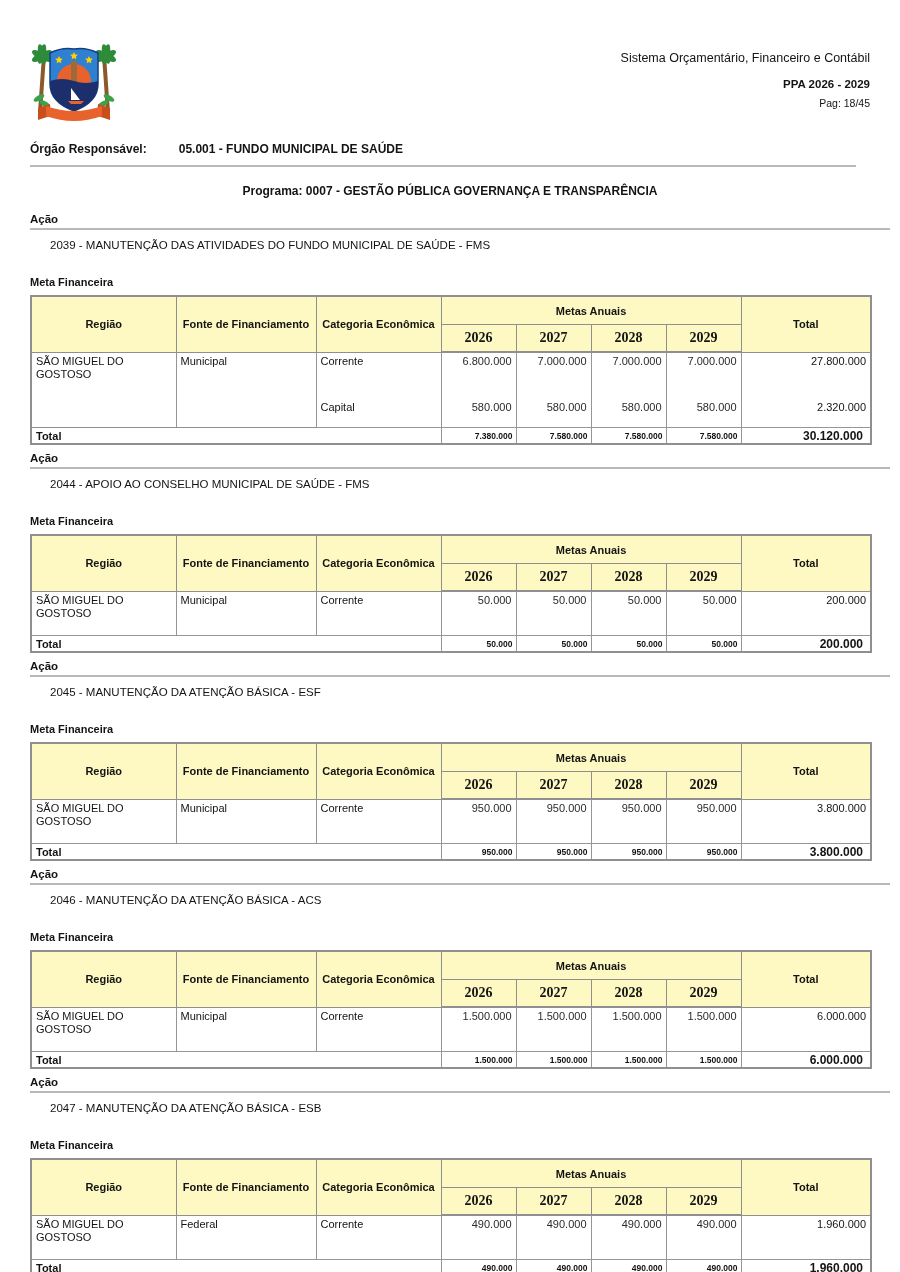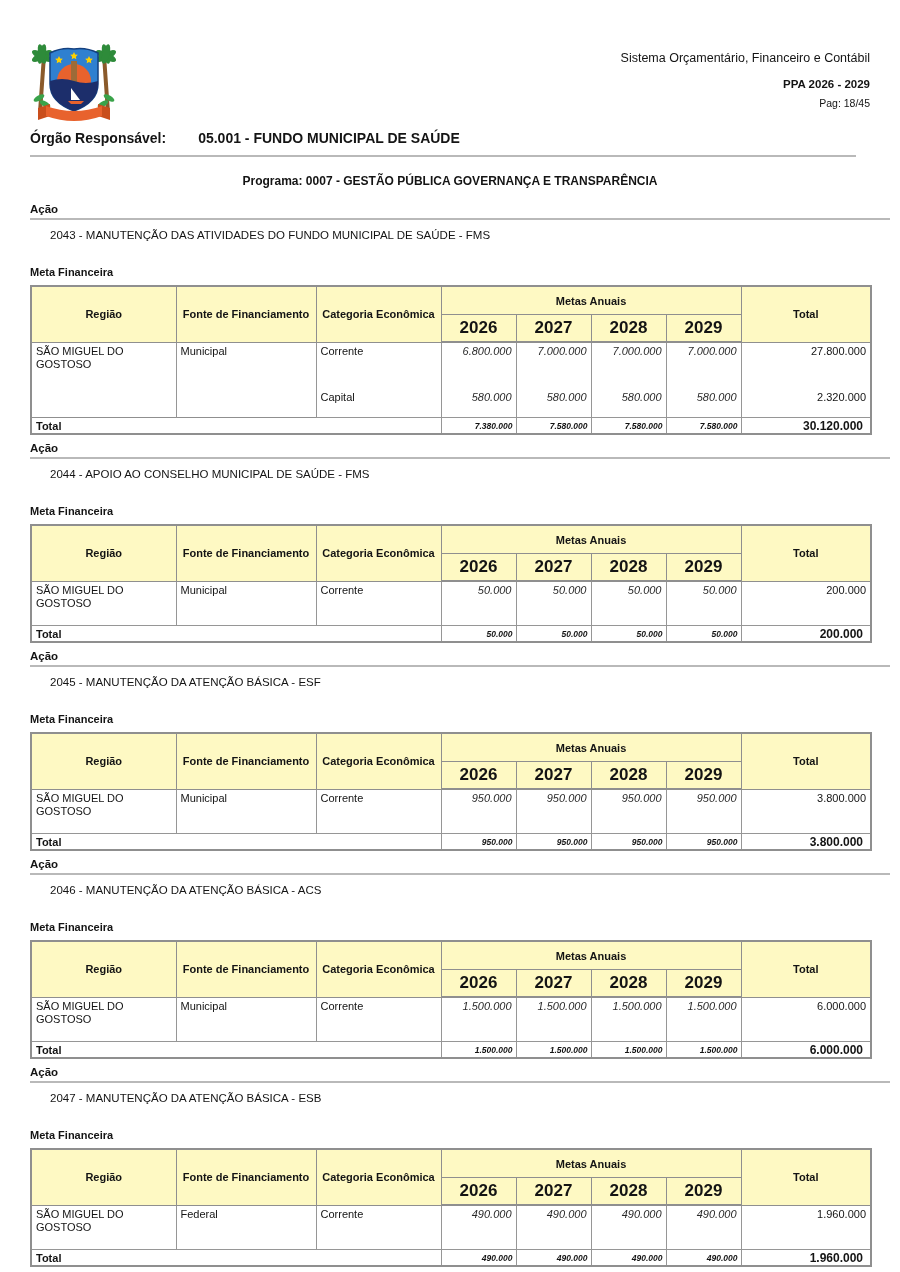--- a/index.html
+++ b/index.html
@@ -15,21 +15,21 @@
   .logo{width:88px;height:94px;flex:0 0 88px;}
   .hdr-mid{margin-left:28px;padding-top:15px;}
   .muni-title{font-size:13.5px;letter-spacing:.4px;}
   .report-title{font-size:12.5px;font-weight:bold;margin-top:14px;}
   .hdr-right{margin-left:auto;text-align:right;padding-top:15px;}
   .sys-name{font-size:12.5px;}
   .ppa{font-size:11.5px;font-weight:bold;margin-top:13px;}
   .pag{font-size:10.5px;margin-top:7px;}
 
   
-  .organ-row{display:flex;font-size:14px;font-weight:bold;}
+  .organ-row{display:flex;margin-top:12px;font-size:12px;font-weight:bold;}
   .organ-row .val{margin-left:32px;}
   .rule{border:0;border-top:2px solid #b9b9b9;margin:9px 0 0 0;width:826px;}
   .rule-wide{border:0;border-top:2px solid #b9b9b9;margin:3px 0 0 0;width:860px;}
   .program{font-size:12px;font-weight:bold;margin-top:17px;text-align:center;}
 
   
   .acao{font-size:11.5px;font-weight:bold;margin-top:15px;}
   .acao.later{margin-top:7px;}
   .action-title{font-size:11.5px;margin:9px 0 0 20px;}
   .meta-label{font-size:11px;font-weight:bold;margin:25px 0 7px 0;}
@@ -37,25 +37,25 @@
   table.meta{border-collapse:collapse;table-layout:fixed;width:840px;border:2px solid #8f8f8f;}
   table.meta col.c-region{width:145px;}
   table.meta col.c-fund{width:140px;}
   table.meta col.c-cat{width:125px;}
   table.meta col.c-year{width:75px;}
   table.meta col.c-total{width:130px;}
   table.meta th{
     background:#fef9c3;border:1px solid #8f8f8f;font-size:11px;font-weight:bold;
     text-align:center;vertical-align:middle;padding:2px;height:23px;
   }
-  table.meta thead tr.years th{height:22px;font-size:17px;}
+  table.meta thead tr.years th{height:22px;font-size:14px;font-family:Liberation Serif, serif;}
   table.meta thead tr:last-child th{border-bottom:2px solid #8f8f8f;}
   table.meta td{border:1px solid #969696;font-size:11px;vertical-align:top;padding:2px 4px;}
   td.region{text-transform:none;line-height:1.25;}
-  td.val{text-align:right;font-size:8px;padding:3px 3px 0 0;color:#2a2a2a;font-style:italic;}
+  td.val{text-align:right;font-size:8px;padding:3px 3px 0 0;color:#2a2a2a;}
   td.tot{text-align:right;font-size:13px;padding:4px 6px 0 0;}
   tr.r1 td{height:42px;}
   tr.r1 td{border-bottom:none;}
   tr.r2 td{border-top:none;height:24px;}
   tr.body-single td{height:39px;}
   tr.total-row td{height:12px;vertical-align:middle;font-weight:bold;border-top:1.5px solid #8f8f8f;}
   tr.total-row td.lbl{font-size:11px;padding:1px 4px;}
   tr.total-row td.val{font-size:8.5px;color:#111;padding:1px 3px 0 8px;}
   tr.total-row td.tot{font-size:12px;padding:1px 7px 0 0;}
 </style>
@@ -131,21 +131,21 @@
     <span>Órgão Responsável:</span>
     <span class="val">05.001 - FUNDO MUNICIPAL DE SAÚDE</span>
   </div>
   <div class="rule"></div>
 
   <div class="program">Programa: 0007 - GESTÃO PÚBLICA GOVERNANÇA E TRANSPARÊNCIA</div>
 
   <div>
     <div class="acao">Ação</div>
     <div class="rule-wide"></div>
-    <div class="action-title">2043 - MANUTENÇÃO DAS ATIVIDADES DO FUNDO MUNICIPAL DE SAÚDE - FMS</div>
+    <div class="action-title">2039 - MANUTENÇÃO DAS ATIVIDADES DO FUNDO MUNICIPAL DE SAÚDE - FMS</div>
     <div class="meta-label">Meta Financeira</div>
     <table class="meta">
       <colgroup>
           <col class="c-region">
           <col class="c-fund">
           <col class="c-cat">
           <col class="c-year">
           <col class="c-year">
           <col class="c-year">
           <col class="c-year">

